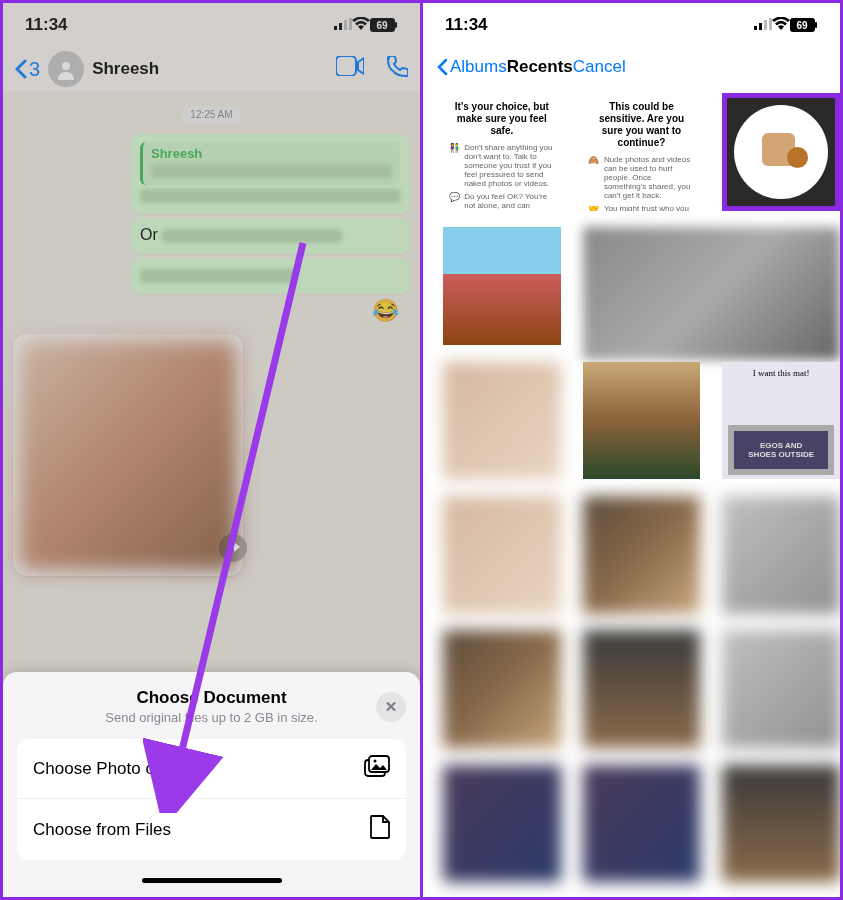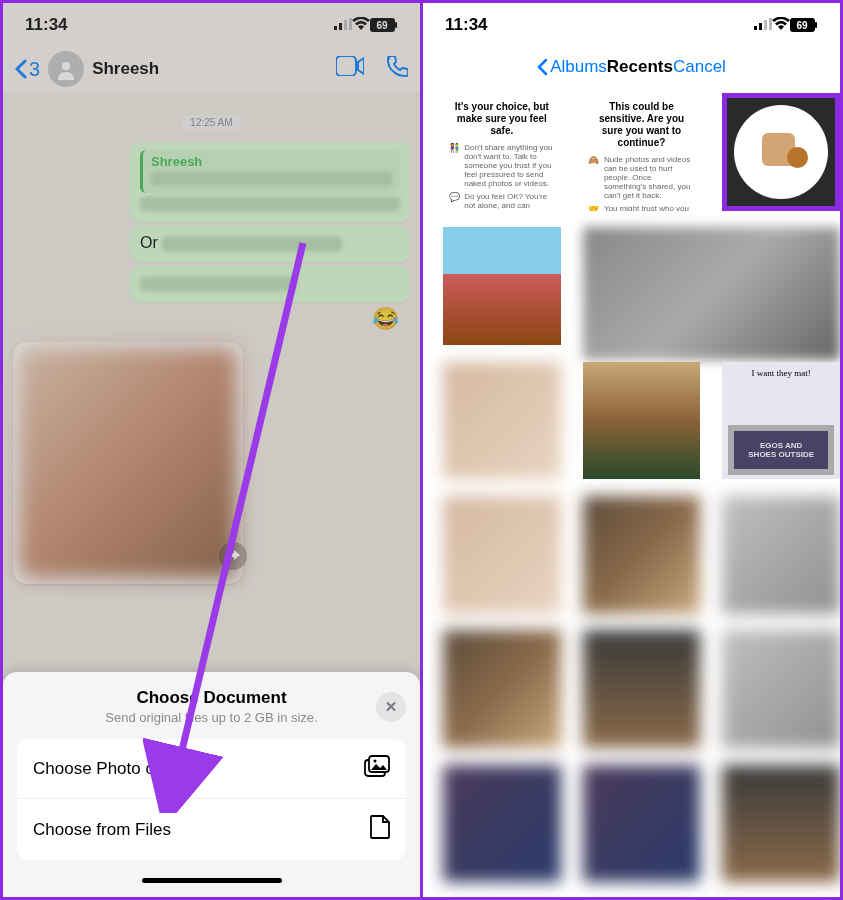--- a/index.html
+++ b/index.html
@@ -14,21 +14,21 @@
 
 
 .wa-header { height: 44px; display: flex; align-items: center; padding: 0 12px; gap: 8px; }
 .back { color: #007aff; font-size: 20px; display: flex; align-items: center; gap: 2px; }
 .avatar { width: 36px; height: 36px; border-radius: 50%; background: #c4c4c4; display: flex; align-items: center; justify-content: center; }
 .wa-header .name { font-size: 17px; font-weight: 600; color: #000; flex: 1; }
 .wa-actions { display: flex; gap: 22px; color: #007aff; }
 
 
 .chat { background: #efe9e1; padding: 8px 10px; position: absolute; top: 88px; bottom: 0; left: 0; right: 0; }
-.timepill { background: #f0f0f0; color: #888; font-size: 10px; padding: 2px 8px; border-radius: 4px; display: inline-block; margin: 16px auto 8px; }
+.timepill { background: #f0f0f0; color: #888; font-size: 10px; padding: 2px 8px; border-radius: 4px; display: inline-block; margin: 8px auto 8px; }
 .timepill-wrap { text-align: center; }
 .bubble { background: #d8fdd2; border-radius: 10px; padding: 8px 10px; margin: 4px 0 4px auto; max-width: 280px; position: relative; box-shadow: 0 1px 1px rgba(0,0,0,0.06); }
 .reply-strip { border-left: 3px solid #3bba54; background: rgba(0,0,0,0.04); border-radius: 6px; padding: 4px 8px; margin-bottom: 4px; }
 .reply-strip .rname { color: #3bba54; font-size: 13px; font-weight: 600; }
 .blur-line { height: 14px; background: #b8d9b0; border-radius: 4px; filter: blur(2px); margin: 3px 0; }
 .blur-line.short { width: 60%; }
 .emoji { font-size: 22px; display: block; text-align: right; margin-right: 10px; }
 .imgmsg { background: #fff; border-radius: 14px; padding: 6px; width: 230px; margin-top: 10px; position: relative; box-shadow: 0 1px 2px rgba(0,0,0,0.1); }
 .imgmsg .img { height: 230px; border-radius: 10px; background: linear-gradient(135deg, #e8c9b0, #c98a6a, #8a5a3a); filter: blur(10px); }
 .fwd { position: absolute; right: -4px; bottom: 14px; width: 28px; height: 28px; border-radius: 50%; background: rgba(0,0,0,0.25); display: flex; align-items: center; justify-content: center; color: #fff; }
@@ -44,21 +44,21 @@
 .close { position: absolute; right: 0; top: 4px; width: 30px; height: 30px; border-radius: 50%; background: #e4e4e7; color: #7a7a7e; display: flex; align-items: center; justify-content: center; font-size: 15px; font-weight: 700; }
 .options { background: #fff; border-radius: 12px; overflow: hidden; }
 .opt { display: flex; align-items: center; justify-content: space-between; padding: 16px 16px; font-size: 17px; cursor: pointer; }
 .opt + .opt { border-top: 1px solid #eee; }
 .homebar { width: 140px; height: 5px; background: #000; border-radius: 3px; margin: 18px auto 2px; }
 
 
 .arrow-svg { position: absolute; z-index: 20; pointer-events: none; }
 
 
-.picker-head { height: 40px; display: flex; align-items: center; justify-content: center; padding: 0 14px; font-size: 17px; }
+.picker-head { height: 40px; display: flex; align-items: center; justify-content: flex-start; padding: 0 14px; font-size: 17px; }
 .picker-head .al { color: #007aff; display: flex; align-items: center; gap: 2px; }
 .picker-head .ti { font-weight: 600; }
 .picker-head .ca { color: #007aff; }
 .grid { display: grid; grid-template-columns: repeat(3, 1fr); gap: 2px; position: absolute; top: 90px; bottom: 0; left: 0; right: 0; overflow: hidden; }
 .cell { background: #ccc; position: relative; overflow: hidden; aspect-ratio: 1; margin-left: 20px; }
 .cell.info { background: #fff; padding: 8px 6px; font-size: 8px; color: #666; }
 .cell.info h4 { font-size: 10px; font-weight: 700; color: #000; text-align: center; margin-bottom: 6px; line-height: 1.2; }
 .cell.info .row { display: flex; gap: 4px; margin: 4px 0; }
 .cell.info .ic { font-size: 9px; }
 .cell.selected { outline: 5px solid #8a2be2; outline-offset: -5px; z-index: 5; }
@@ -252,21 +252,21 @@
         </div>
     </div>
     <div class="cell food selected">
       <div class="plate"></div>
     </div>
     <div class="cell temple"></div>
     <div class="cell blur1 tallwide"></div>
     <div class="cell blur2"></div>
     <div class="cell selfie"></div>
     <div class="cell mat">
-      <div style="font-family:serif">I want they mat!</div>
+      <div style="font-family:serif">I want this mat!</div>
       <div class="matbox">EGOS AND SHOES OUTSIDE</div>
     </div>
     <div class="cell blur2"></div>
     <div class="cell blur3"></div>
     <div class="cell blur6"></div>
     <div class="cell blur3"></div>
     <div class="cell blur5"></div>
     <div class="cell blur6"></div>
     <div class="cell blur4"></div>
     <div class="cell blur4"></div>

